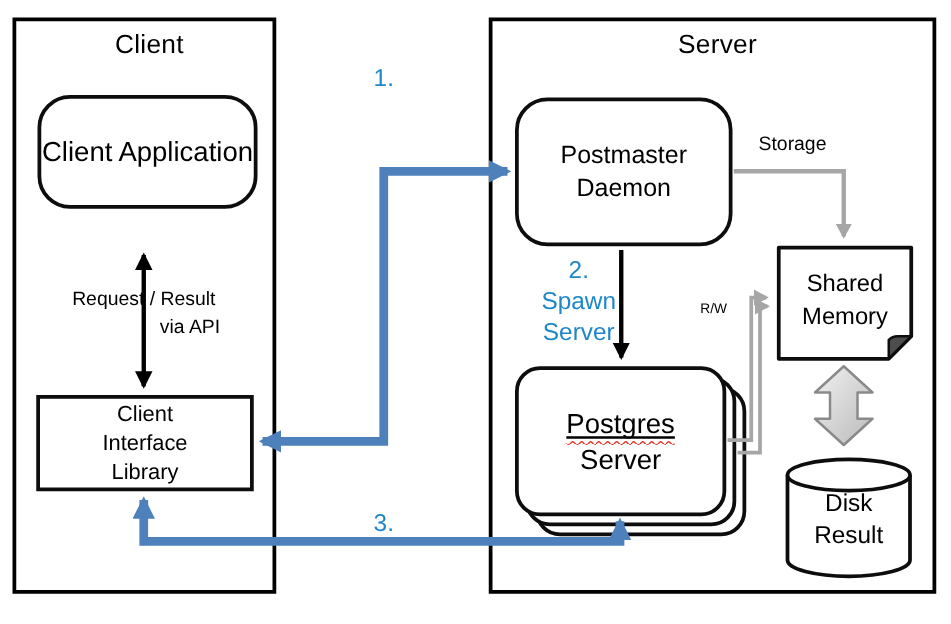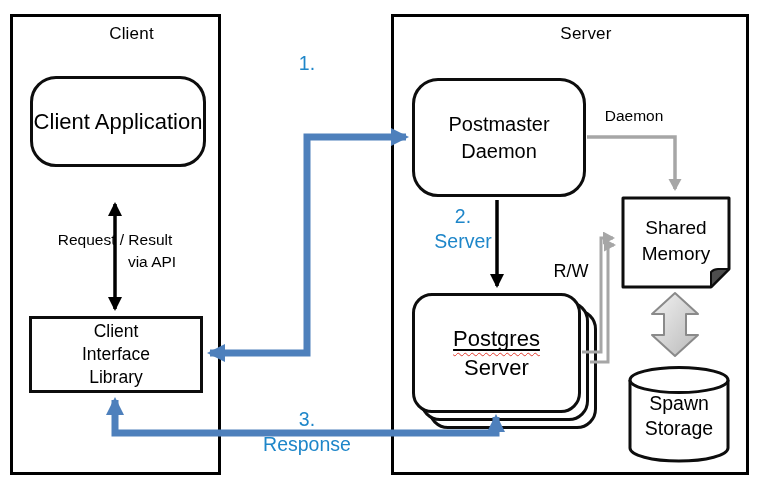--- a/index.html
+++ b/index.html
@@ -12,22 +12,22 @@
     color: #000;
     overflow: hidden;
   }
   svg.layer { position: absolute; left:0; top:0; width:761px; height:499px; pointer-events:none; }
 
   
   .group-box { position:absolute; border: 3px solid #000; background: transparent; }
   .client-group { left:10px; top:14px; width:211px; height:461px; }
   .server-group { left:391px; top:14px; width:358px; height:461px; }
   .group-title {
-    position:absolute; top:7px; left:16px; width:100%;
-    text-align:center; font-size:17px; letter-spacing:0.2px;
+    position:absolute; top:7px; left:4px; width:100%;
+    text-align:center; font-size:21px; letter-spacing:0.2px;
   }
 
   
   .node {
     position:absolute; border: 3px solid #0d0d0d; background:#fff;
     display:flex; align-items:center; justify-content:center;
     text-align:center;
   }
   .rounded { border-radius: 26px; }
   .client-app { left:30px; top:76px; width:176px; height:91px; font-size:22px; line-height:1.32; }
@@ -43,21 +43,21 @@
 
   
   .lbl { position:absolute; text-align:center; }
   .api-line1 { left:25px; top:231px; width:180px; font-size:15.5px; }
   .api-line2 { left:72px; top:253px; width:160px; font-size:15.5px; }
   .step { position:absolute; color:#1e86c9; font-size:19.5px; line-height:25px; text-align:center; }
   .step1 { left:237px; top:51px; width:140px; }
   .step2 { left:403px; top:204px; width:120px; }
   .step3 { left:227px; top:407px; width:160px; }
   .create-lbl { left:602px; top:107px; width:64px; font-size:15.5px; }
-  .rw-lbl { left:546px; top:261px; width:50px; font-size:18px; }
+  .rw-lbl { left:546px; top:241px; width:50px; font-size:11px; }
   .sharedmem-lbl { left:624px; top:199px; width:104px; height:84px; display:flex; align-items:center; justify-content:center; text-align:center; font-size:19px; line-height:1.35; }
   .disk-lbl { left:630px; top:376px; width:98px; height:80px; display:flex; align-items:center; justify-content:center; text-align:center; font-size:19.5px; line-height:1.3; }
 </style>
 </head>
 <body>
 
 <div class="canvas">
 
   <svg class="layer">
     <defs>
@@ -104,35 +104,35 @@
   </div>
 
   <div class="pg-card pg-back"></div>
   <div class="pg-card pg-mid"></div>
   <div class="pg-card pg-front">
     <span class="pg-word"><span class="pg-inner">Postgres</span></span>
     <span>Server</span>
   </div>
 
   <div class="lbl sharedmem-lbl">Shared Memory</div>
-  <div class="lbl disk-lbl">Spawn Storage</div>
+  <div class="lbl disk-lbl">Disk Result</div>
 
-  <div class="lbl create-lbl">Daemon</div>
+  <div class="lbl create-lbl">Storage</div>
   <div class="lbl rw-lbl">R/W</div>
 
   <div class="step step1">
     <div>1.</div>
   </div>
   <div class="step step2">
     <div>2.</div>
+    <div>Spawn</div>
     <div>Server</div>
   </div>
   <div class="step step3">
     <div>3.</div>
-    <div>Response</div>
   </div>
 
   <svg class="layer">
     <defs>
       <marker id="ab" markerUnits="userSpaceOnUse" markerWidth="22" markerHeight="20" refX="15" refY="9" orient="auto-start-reverse">
         <path d="M0 0 L18 9 L0 18 Z" fill="#4e80bc"></path>
       </marker>
       <marker id="ak" markerUnits="userSpaceOnUse" markerWidth="16" markerHeight="15" refX="12" refY="7" orient="auto-start-reverse">
         <path d="M0 0 L14 7 L0 14 Z" fill="#000000"></path>
       </marker>

